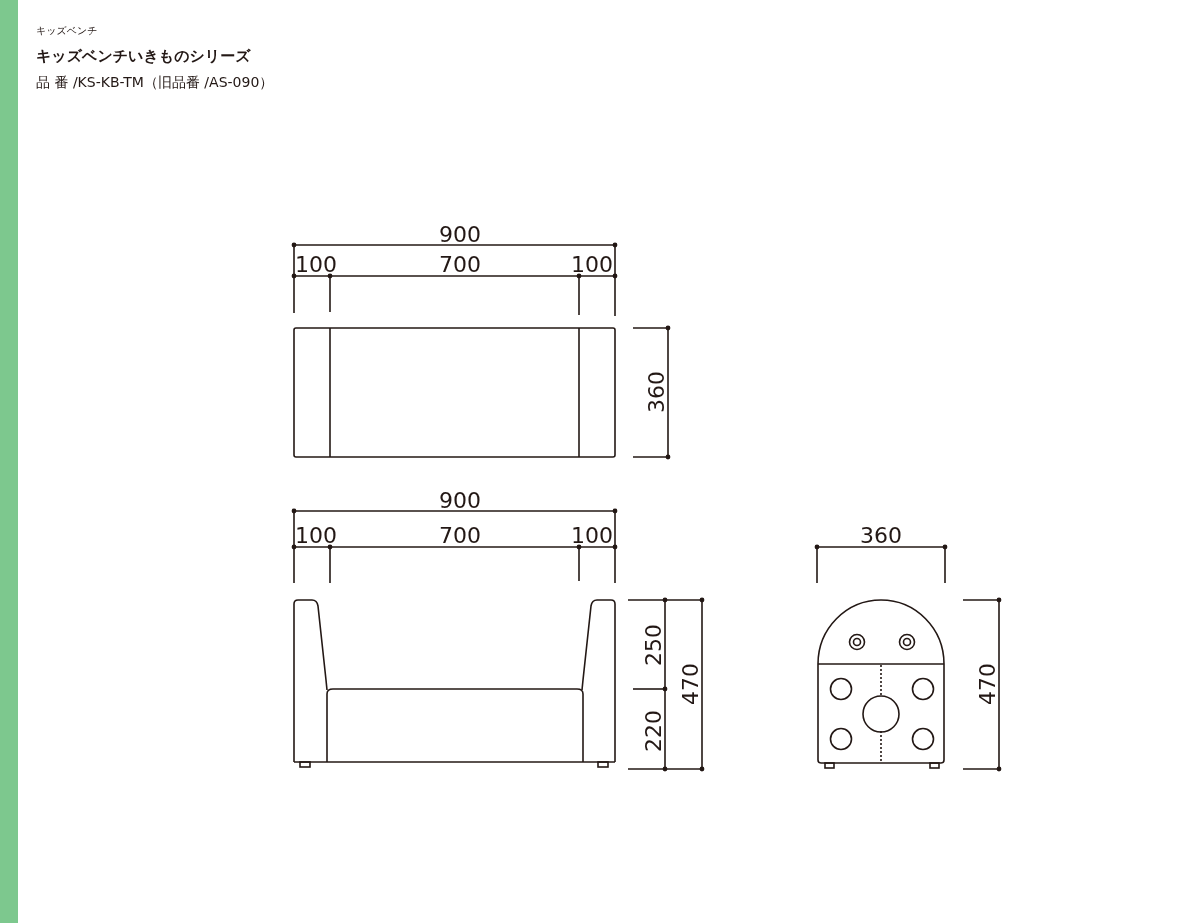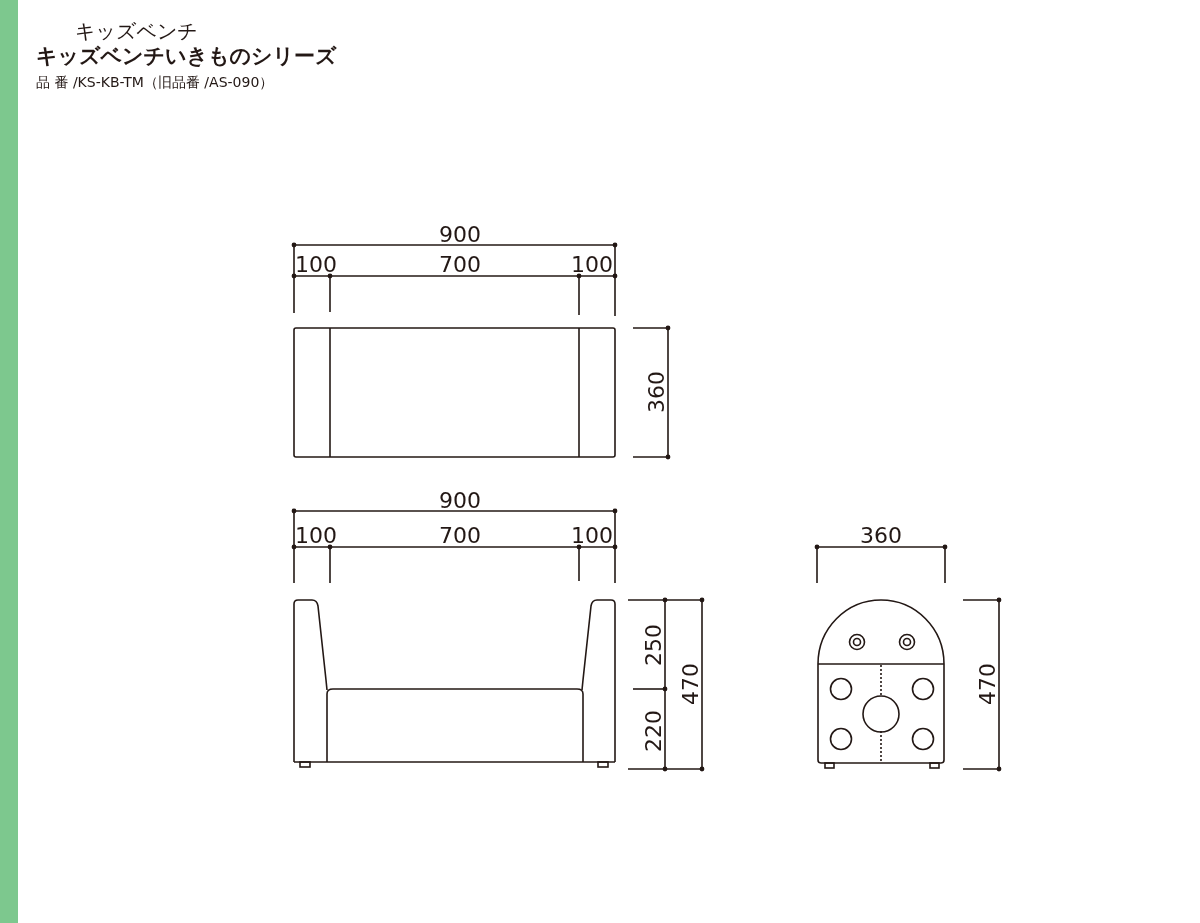--- a/index.html
+++ b/index.html
@@ -1,20 +1,20 @@
 <!DOCTYPE html>
 <html><head>
 <meta charset="utf-8">
 <style>
   html, body { margin:0; padding:0; }
   body { width:1200px; height:923px; position:relative; background:#ffffff; overflow:hidden; font-family:"DejaVu Sans", sans-serif; }
   .green-bar { position:absolute; left:0; top:0; width:18px; height:923px; background:#7dc88e; }
   .header { position:absolute; left:36px; top:22px; color:#231815; }
-  .category { font-size:20px; line-height:18px;margin-left:39px; }
-  .title { font-size:21px; font-weight:bold; line-height:28px; margin-top:2px; }
+  .category { font-size:10px; line-height:18px; }
+  .title { font-size:15px; font-weight:bold; line-height:28px; margin-top:2px; }
   .code { font-size:14px; line-height:20px; margin-top:2px; }
   svg { position:absolute; left:0; top:0; }
   svg text { font-family:"DejaVu Sans", sans-serif; font-size:22px; fill:#231815; }
 </style>
 </head>
 <body>
 
 <div class="green-bar"></div>
 
 <div class="header">

